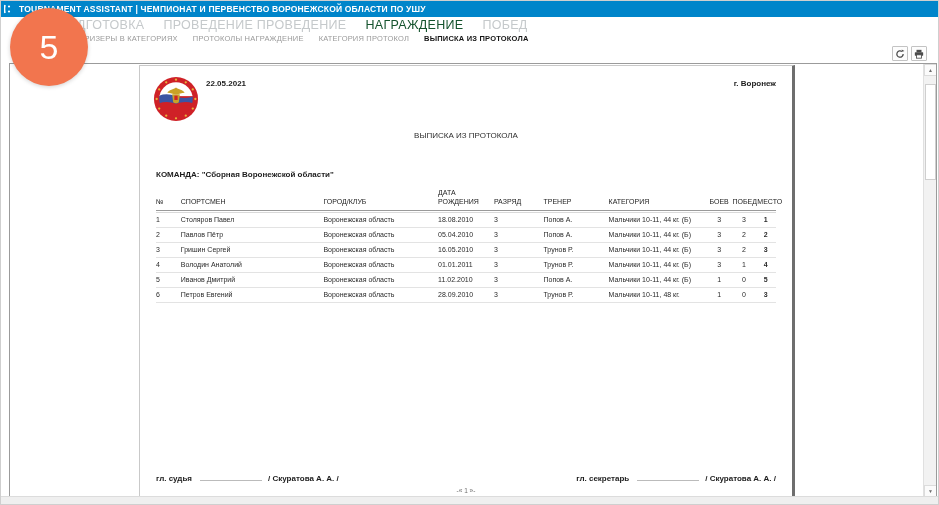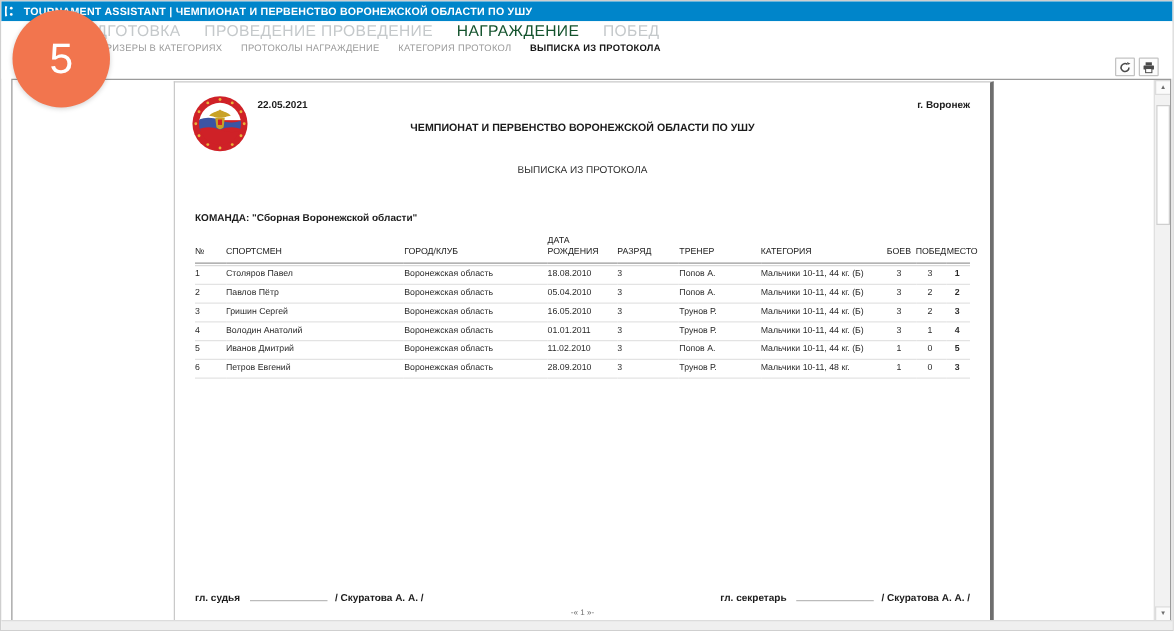--- a/index.html
+++ b/index.html
@@ -148,21 +148,20 @@
               <circle cx="13.8" cy="6.6" r="1.2"></circle>
           </g>
           <g>
             <path d="M24 12 c-2.5 2.2 -7.5 2.2 -9 5.5 c3.5 0 5 1.5 9 1.5 c4 0 5.5 -1.5 9 -1.5 c-1.5 -3.3 -6.5 -3.3 -9 -5.5 z" fill="#c9a227"></path>
             <path d="M20 19 h8 l-1 8 c-1.5 2 -4.5 2 -6 0 z" fill="#c9a227"></path>
             <rect x="22.3" y="20.5" width="3.4" height="4.5" fill="#cf2127"></rect>
           </g>
         </svg>
         <span class="doc-date">22.05.2021</span>
         <span class="doc-city">г. Воронеж</span>
-        <div class="doc-title">ЧЕМПИОНАТ И ПЕРВЕНСТВО ВОРОНЕЖСКОЙ ОБЛАСТИ ПО УШУ</div>
       </div>
       <div class="doc-subtitle">ВЫПИСКА ИЗ ПРОТОКОЛА</div>
       <div class="doc-team">КОМАНДА: "Сборная Воронежской области"</div>
 
       <table class="doc-table">
         <thead>
           <tr>
             <th class="c-num">№</th>
             <th class="c-name">СПОРТСМЕН</th>
             <th class="c-club">ГОРОД/КЛУБ</th>

